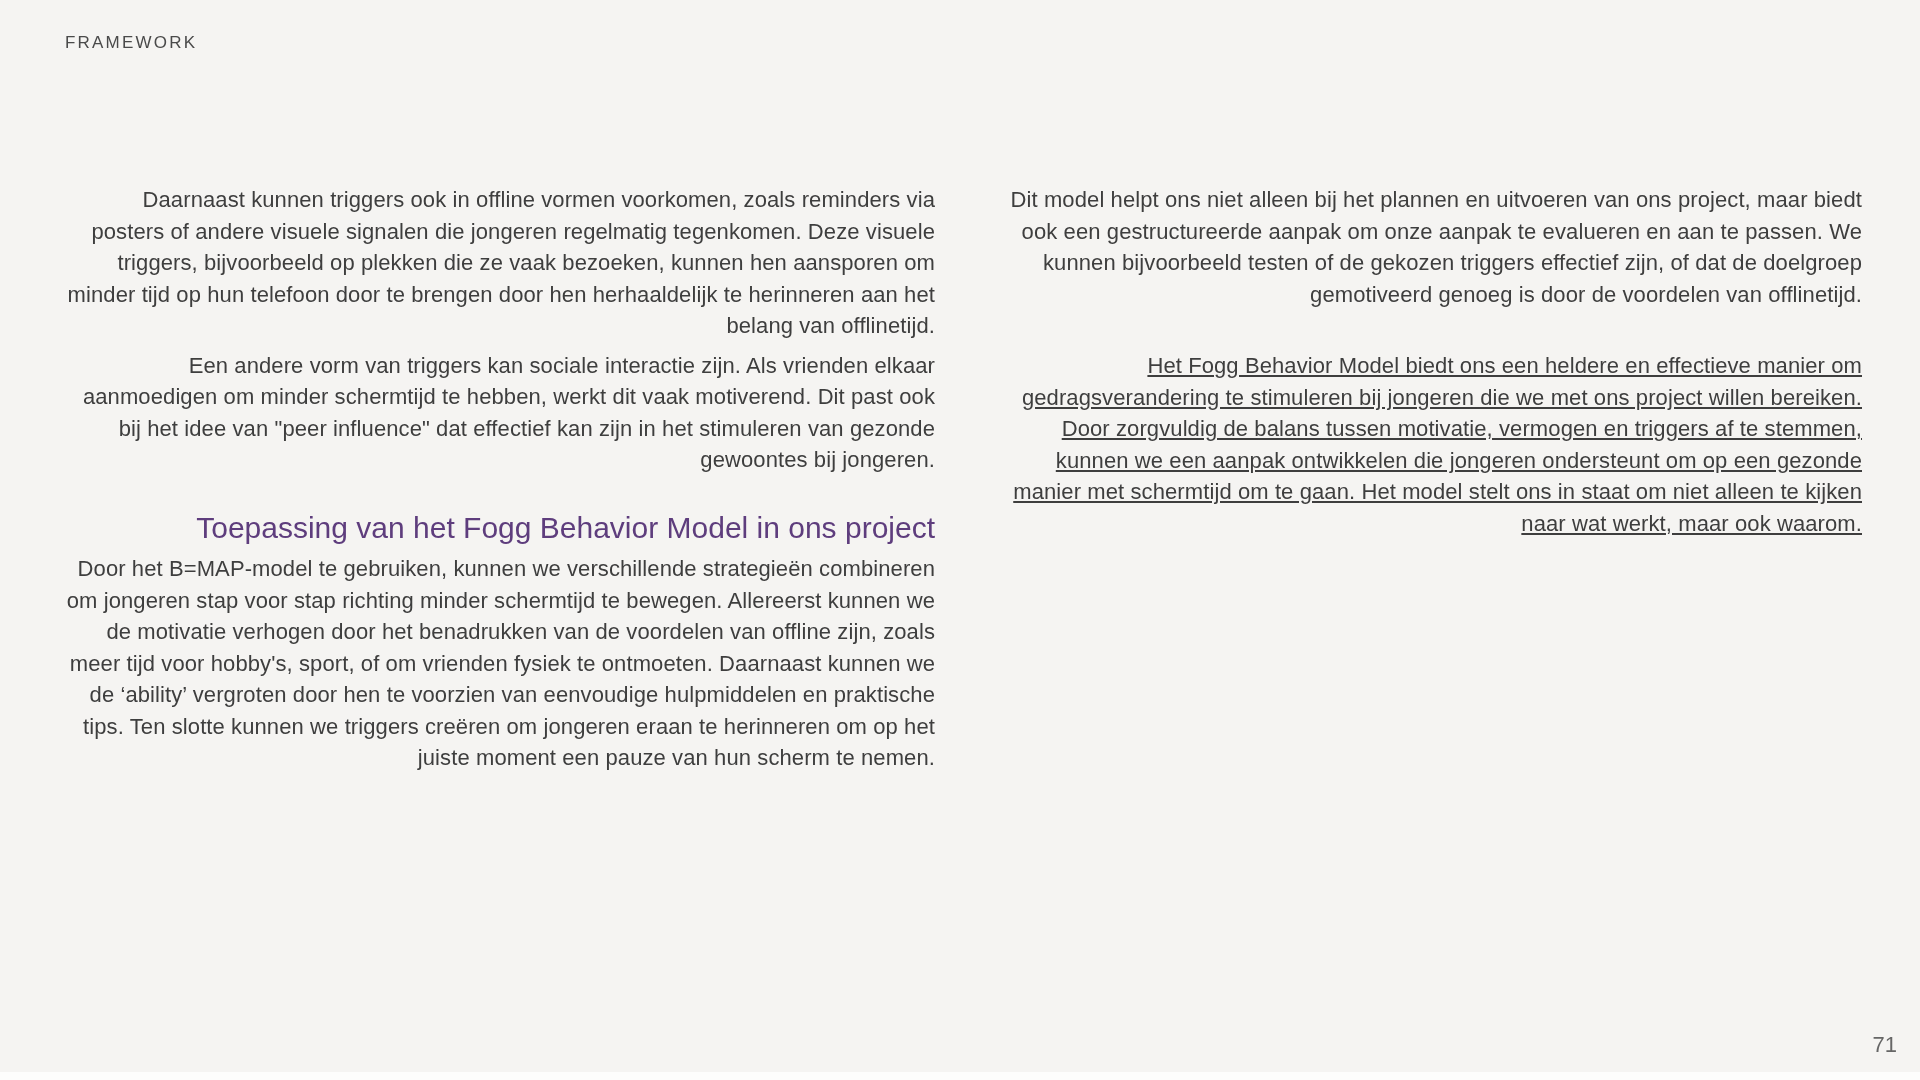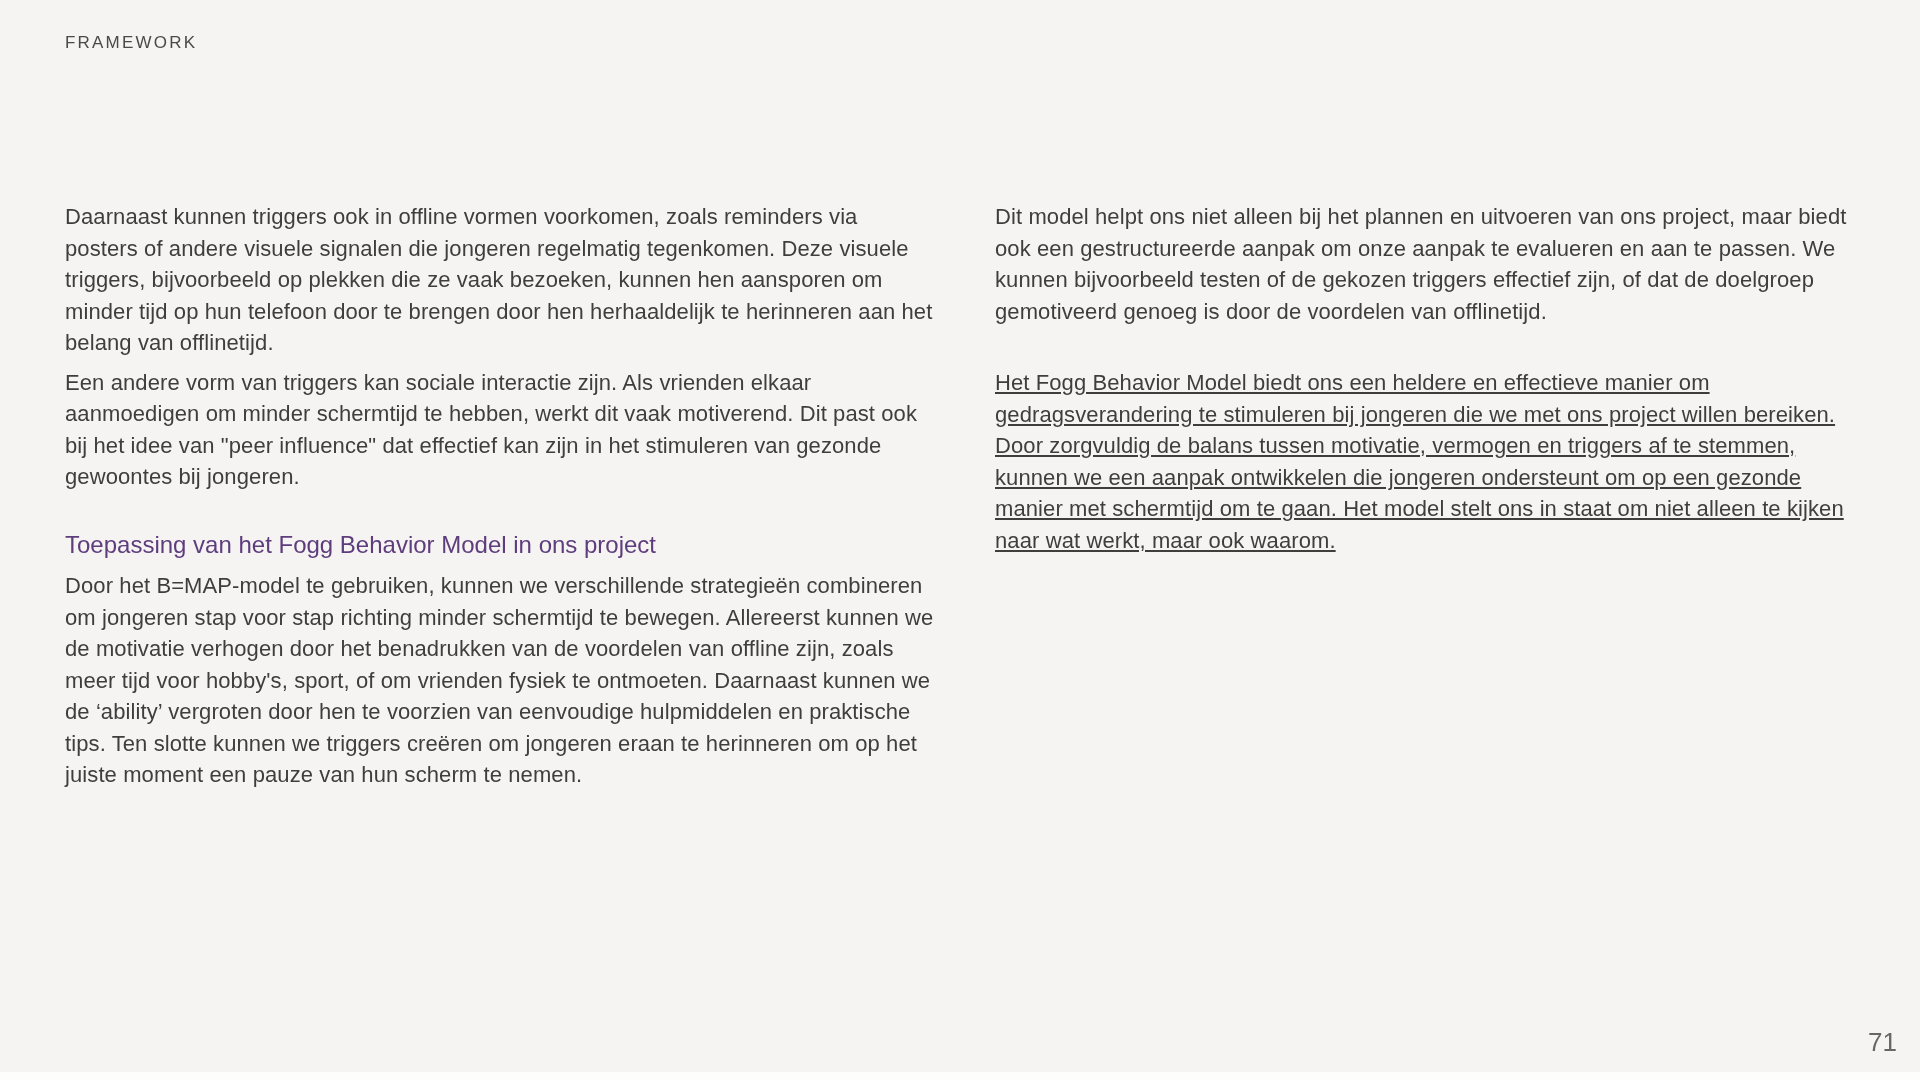--- a/index.html
+++ b/index.html
@@ -11,20 +11,21 @@
     background: var(--bg, #f5f4f2);
     color: var(--body, #3e3e3e);
     overflow: hidden;
   }
   .slide {
     position: relative;
     width: 1920px;
     height: 1080px;
     background: var(--bg, #f5f4f2);
     overflow: hidden;
+    text-align: right;
   }
   .header {
     position: absolute;
     left: 65px;
     top: 33px;
   }
   .eyebrow {
     font-size: 17px;
     letter-spacing: 2.2px;
     font-weight: 400;
@@ -34,49 +35,49 @@
     margin: 9px 0 0 -3px;
     font-size: 46px;
     line-height: 1.15;
     font-weight: 500;
     letter-spacing: 0.4px;
     color: var(--title, #2d2d2d);
   }
   .columns {
     position: absolute;
     left: 65px;
-    top: 201px;
+    top: 184px;
     width: 1797px;
     display: flex;
     gap: 60px;
     align-items: flex-start;
   }
   .col { flex: 0 0 auto; }
   .col-left  { width: 870px; }
   .col-right { width: 867px; }
   .col p {
     margin: 0 0 8px 0;
     font-size: 22px;
     line-height: 31.5px;
     font-weight: 400;
     letter-spacing: 0.1px;
   }
   .subheading {
     margin: 36px 0 10px 0;
-    font-size: 24px;
+    font-size: 30px;
     line-height: 31.5px;
     font-weight: 400;
     color: var(--accent, #5e3d7d);
   }
   .gap-large { margin-top: 40px !important; text-decoration: underline; }
   .page-number {
     position: absolute;
     right: 23px;
     bottom: 22px;
-    font-size: 26px;
+    font-size: 22px;
     color: var(--pagenum, #666666);
   }
   .bottom-strip {
     position: absolute;
     left: 0;
     bottom: 0;
     width: 100%;
     height: 8px;
     background: #fdfdfc;
   }

